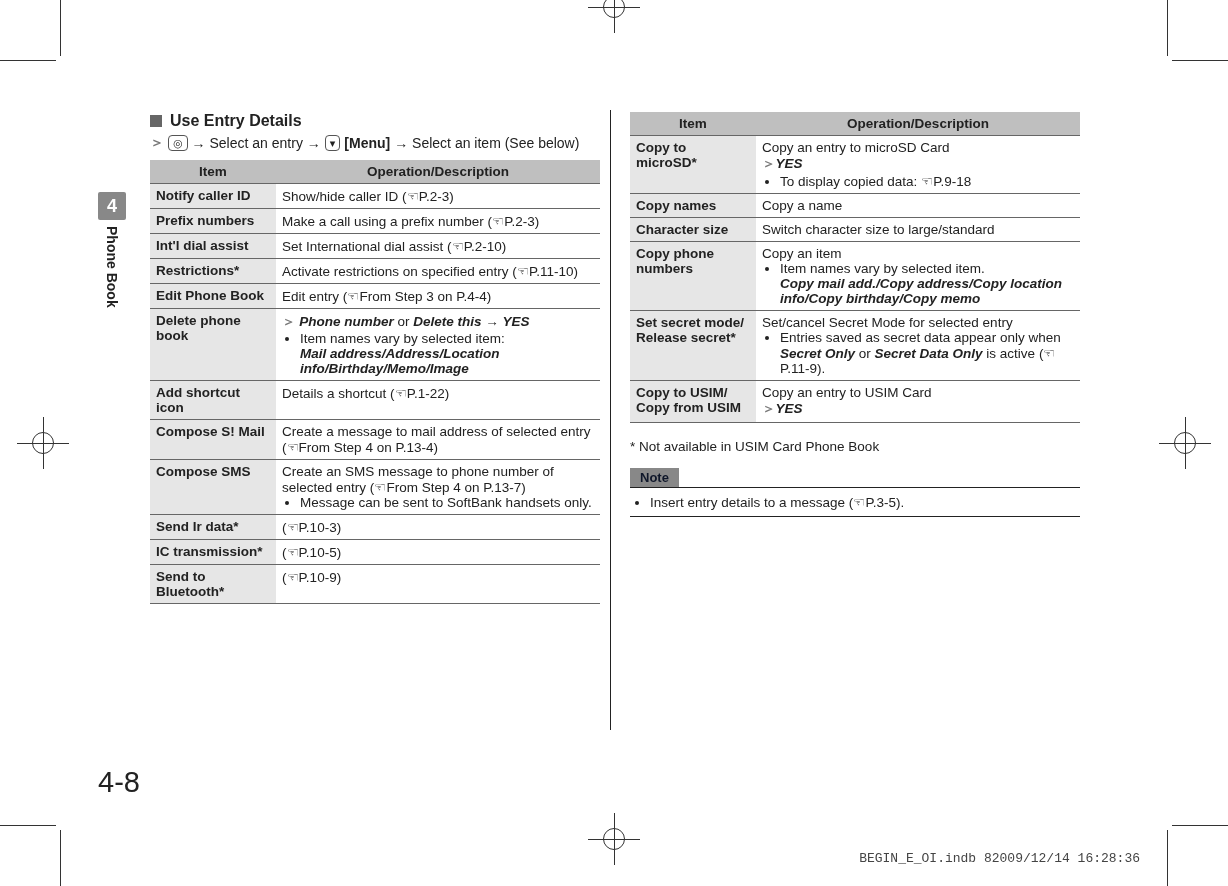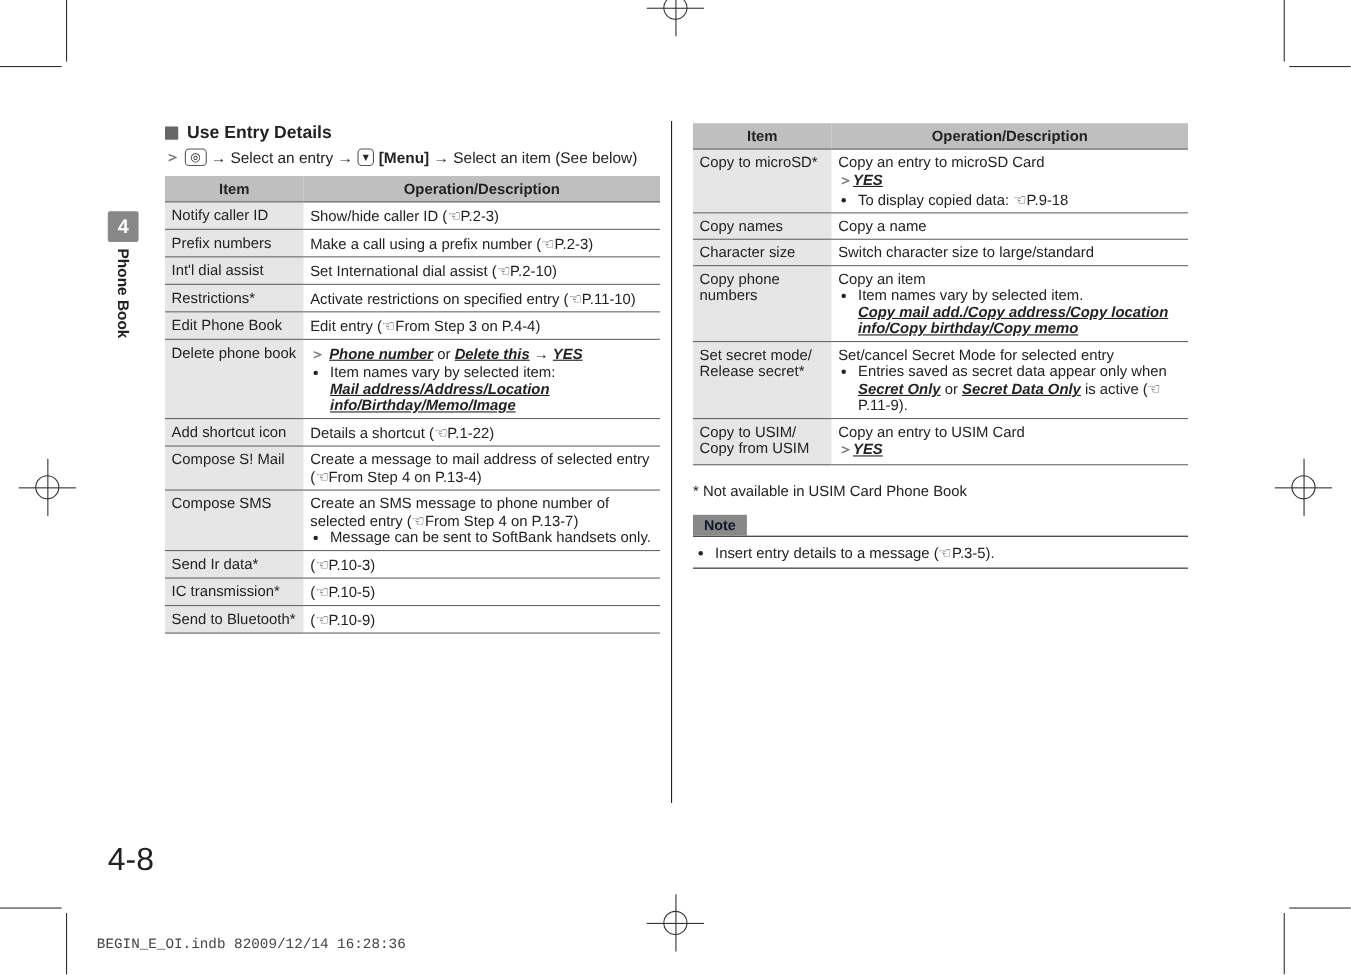--- a/index.html
+++ b/index.html
@@ -13,32 +13,32 @@
   .sep { position: absolute; left: 610px; top: 110px; width: 1px; height: 620px; background: #222; }
   .heading-row { display: flex; align-items: center; gap: 8px; margin-bottom: 4px; }
   .sq { width: 12px; height: 12px; background: #666; display: inline-block; }
   .heading { font-size: 16px; font-weight: bold; }
   .nav-row { font-size: 14px; margin-bottom: 8px; display: flex; flex-wrap: wrap; align-items: center; gap: 4px; }
   .chev { color: #777; font-weight: bold; }
   .key-icon { display: inline-block; border: 1px solid #555; border-radius: 4px; padding: 0 4px; font-size: 11px; line-height: 14px; vertical-align: middle; }
   table.ref { width: 100%; border-collapse: collapse; font-size: 13.5px; }
   table.ref th { background: #bfbfbf; font-weight: bold; padding: 4px 20px; text-align: center; border-bottom: 1px solid #666; }
   table.ref td { padding: 4px 6px; vertical-align: top; border-bottom: 1px solid #666; }
-  table.ref td.item { background: #e6e6e6; font-weight: normal; width: 28%; }
+  table.ref td.item { background: #e6e6e6; font-weight: bold; width: 28%; }
   .ptr { display: inline-block; transform: scaleX(-1); }
   .bullets { list-style: disc; margin-left: 18px; }
-  .bi { font-weight: bold; font-style: italic; text-decoration: underline; }
+  .bi { font-weight: bold; font-style: italic; }
   .nb { font-weight: normal; font-style: normal; }
   .footnote { font-size: 13.5px; margin-top: 16px; }
   .note-box { margin-top: 14px; }
   .note-label { display: inline-block; background: #888; color: #0f172a; padding: 2px 10px; font-size: 13px; font-weight: bold; }
   .note-rule { border-top: 1px solid #222; margin-top: 0; }
   .note-body { font-size: 13.5px; padding: 6px 2px; border-bottom: 1px solid #222; }
   .page-num { position: absolute; left: 98px; top: 766px; font-size: 29px; text-align: right; }
-  .footer { position: absolute; left: 88px; right: 88px; bottom: 20px; display: flex; justify-content: flex-start; font-family: "Courier New", monospace; font-size: 13px; color: #444; }
+  .footer { position: absolute; left: 88px; right: 88px; bottom: 20px; display: flex; justify-content: flex-end; font-family: "Courier New", monospace; font-size: 13px; color: #444; }
   
   .crop { position: absolute; background: #333; }
   .crop.h { height: 1px; width: 56px; }
   .crop.v { width: 1px; height: 56px; }
   .crop-circle { position: absolute; width: 22px; height: 22px; border: 1px solid #333; border-radius: 50%; }
   .crop-circle::before, .crop-circle::after { content: ""; position: absolute; background: #333; }
   .crop-circle::before { left: -16px; right: -16px; top: 50%; height: 1px; }
   .crop-circle::after { top: -16px; bottom: -16px; left: 50%; width: 1px; }
 </style>
 </head>

